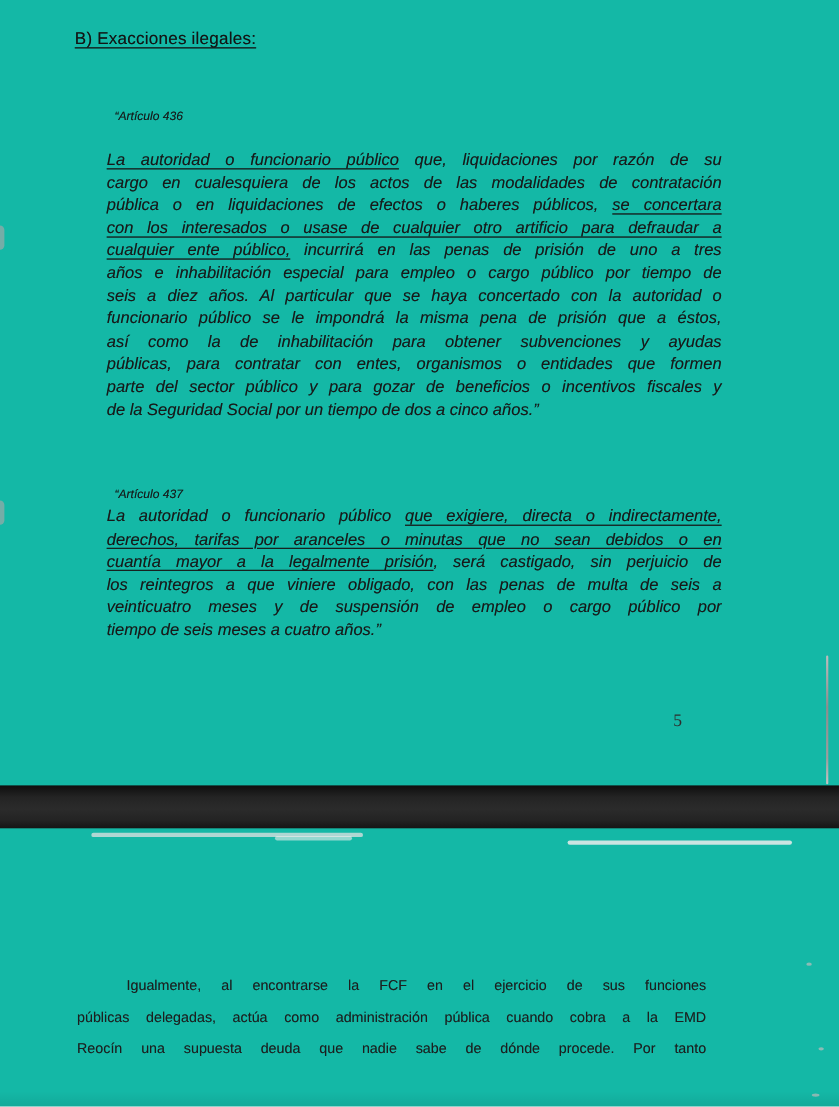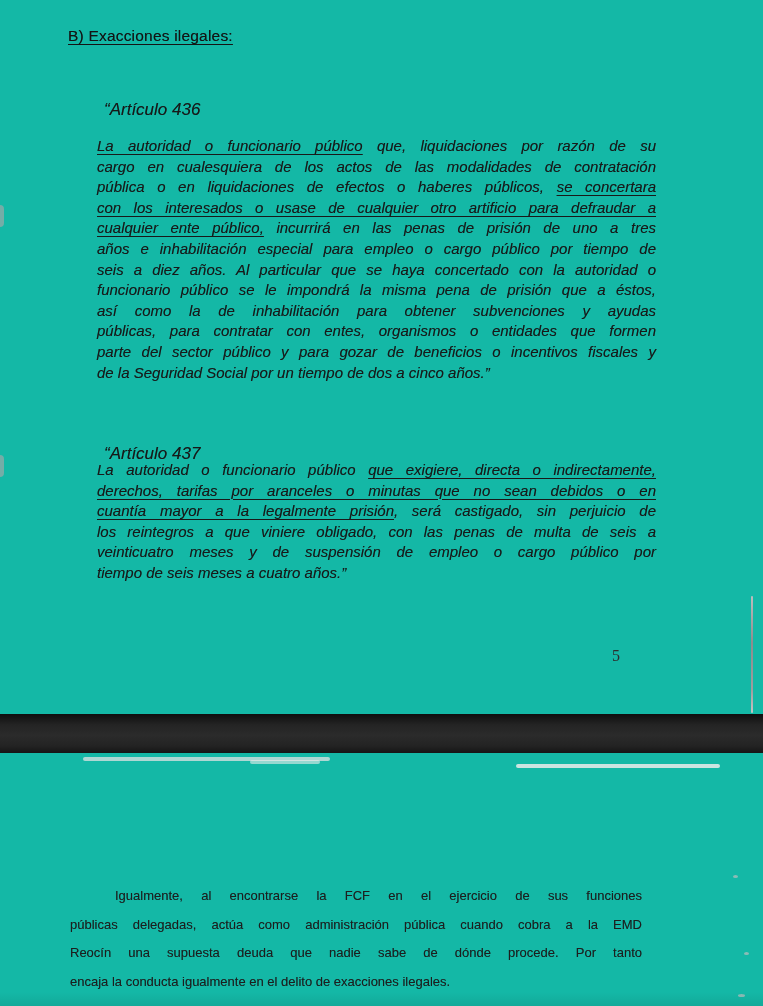--- a/index.html
+++ b/index.html
@@ -11,21 +11,21 @@
   }
   
   .heading {
     position:absolute; left:68px; top:27px;
     font-size:15.5px; letter-spacing:.2px; color:#141414;
     text-decoration:underline; text-underline-offset:3px; text-decoration-thickness:1.3px;
     text-shadow:0 0 .4px rgba(0,0,0,.45);
   }
   
   .art-label {
-    position:absolute; left:104px; font-style:italic; font-size:17px; color:#181818;
+    position:absolute; left:104px; font-style:italic; font-size:11px; color:#181818;
     text-shadow:0 0 .4px rgba(0,0,0,.4);
   }
   #art436-label { top:100px; }
   #art437-label { top:444px; }
   
   .legal-text {
     position:absolute; left:97px; width:559px;
     font-style:italic; font-size:15px; color:#191919;
     text-shadow:0 0 .4px rgba(0,0,0,.4);
   }
@@ -122,21 +122,20 @@
 
   <div class="scan-band"></div>
   <div id="streak-1" class="streak"></div>
   <div id="streak-2" class="streak"></div>
   <div id="streak-3" class="streak"></div>
 
   <div class="closing-para">
       <div class="tline just ind"><span>Igualmente, al encontrarse la FCF en el ejercicio de sus funciones</span></div>
       <div class="tline just"><span>públicas delegadas, actúa como administración pública cuando cobra a la EMD</span></div>
       <div class="tline just"><span>Reocín una supuesta deuda que nadie sabe de dónde procede. Por tanto</span></div>
-      <div class="tline"><span>encaja la conducta igualmente en el delito de exacciones ilegales.</span></div>
     </div>
 
   <div id="speck-1" class="speck"></div>
   <div id="speck-2" class="speck"></div>
   <div id="speck-3" class="speck"></div>
 
   <div class="bottom-fade"></div>
 </div>
 
 </body></html>

